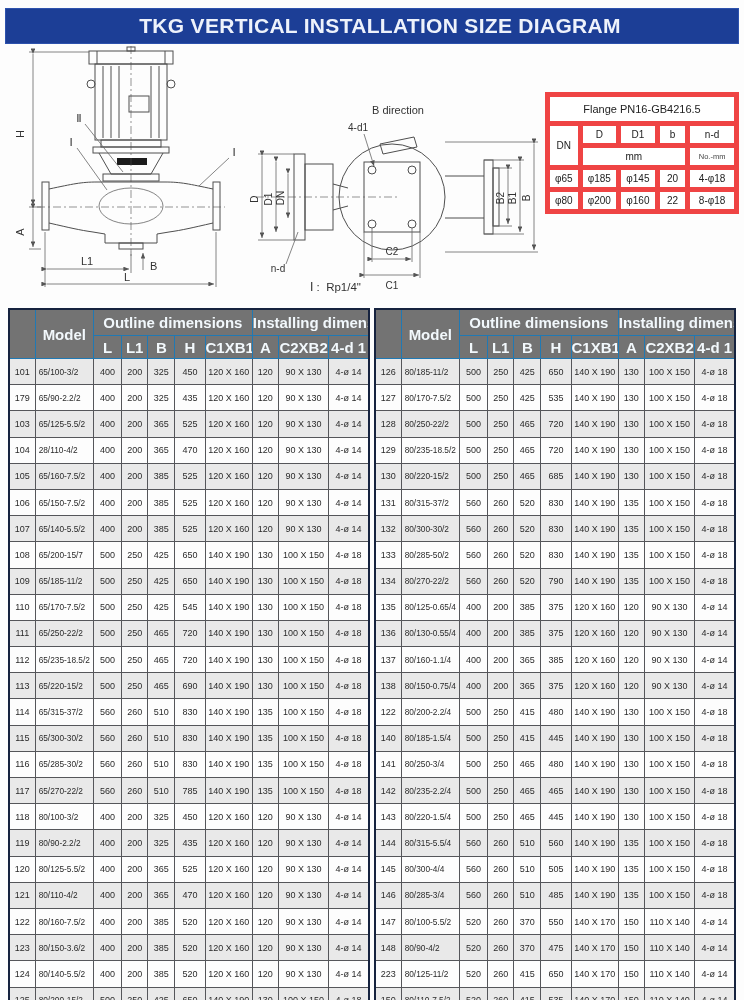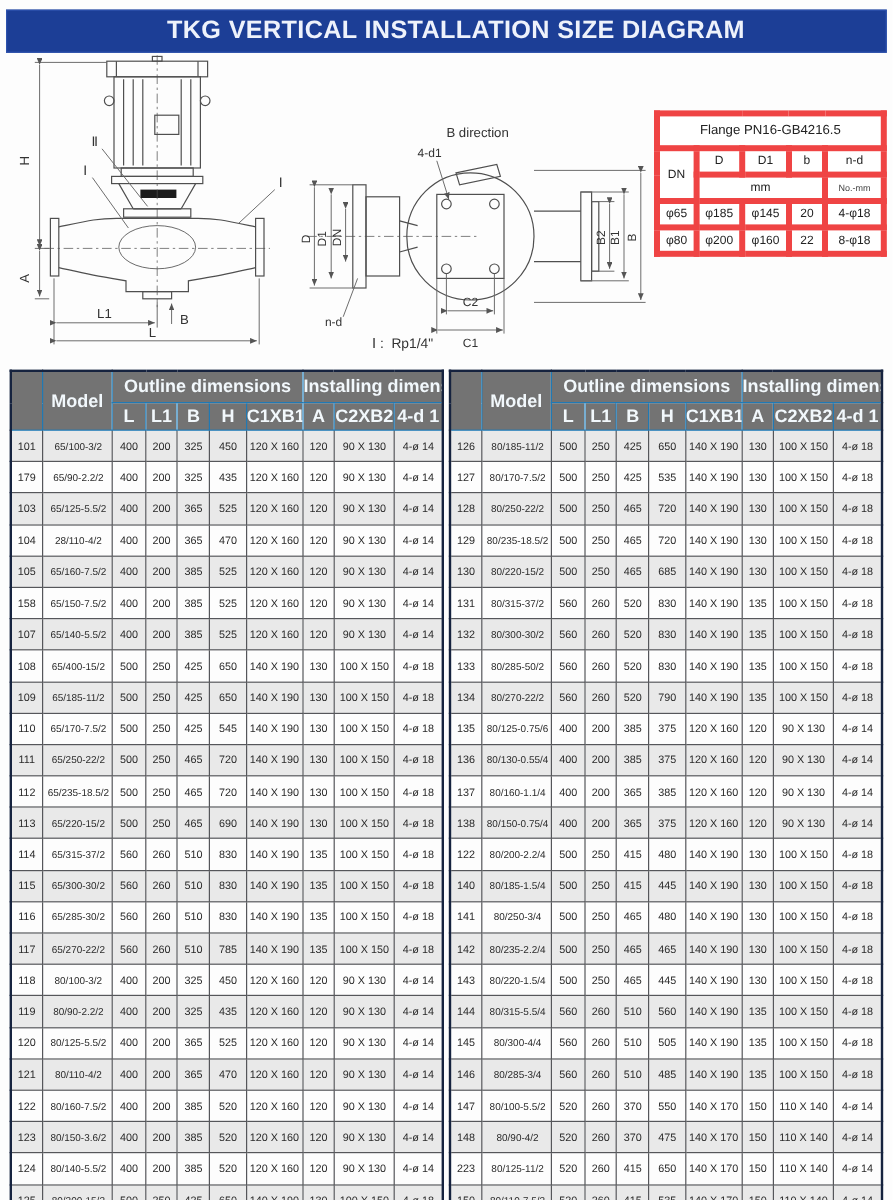--- a/index.html
+++ b/index.html
@@ -29,21 +29,21 @@
              background:#fff;border:2px solid #16233f;font-size:9px;color:#2a2a2a;}
   #table-left{left:8px;}
   #table-right{left:374px;}
   .dim-table th{background:#737373;color:#f2f8fc;font-weight:bold;border:1px solid #2079b4;
                 font-size:15px;padding:2px 0;height:18px;overflow:hidden;white-space:nowrap;}
   .dim-table thead tr:first-child th{height:21px;}
   .dim-table td{border:1px solid #55565a;text-align:center;height:25.2px;padding:0 1px;
                 overflow:hidden;white-space:nowrap;}
   .dim-table tbody tr:nth-child(odd){background:#e9e9e9;}
   .dim-table tbody tr:nth-child(even){background:#fdfdfd;}
-  .dim-table td.model{font-size:8.3px;text-align:center;padding-left:3px;}
+  .dim-table td.model{font-size:8.3px;text-align:left;padding-left:3px;}
 
   
   .dtxt{font-size:11px;fill:#333;}
   .dtxt-s{font-size:10px;fill:#333;}
 </style>
 </head>
 <body>
 
 <div id="page">
 
@@ -302,21 +302,21 @@
           <td>400</td>
           <td>200</td>
           <td>385</td>
           <td>525</td>
           <td>120 X 160</td>
           <td>120</td>
           <td>90 X 130</td>
           <td>4-ø 14</td>
         </tr>
         <tr>
-          <td>158</td>
+          <td>106</td>
           <td class="model">65/150-7.5/2</td>
           <td>400</td>
           <td>200</td>
           <td>385</td>
           <td>525</td>
           <td>120 X 160</td>
           <td>120</td>
           <td>90 X 130</td>
           <td>4-ø 14</td>
         </tr>
@@ -327,21 +327,21 @@
           <td>200</td>
           <td>385</td>
           <td>525</td>
           <td>120 X 160</td>
           <td>120</td>
           <td>90 X 130</td>
           <td>4-ø 14</td>
         </tr>
         <tr>
           <td>108</td>
-          <td class="model">65/400-15/2</td>
+          <td class="model">65/200-15/7</td>
           <td>500</td>
           <td>250</td>
           <td>425</td>
           <td>650</td>
           <td>140 X 190</td>
           <td>130</td>
           <td>100 X 150</td>
           <td>4-ø 18</td>
         </tr>
         <tr>
@@ -686,21 +686,21 @@
           <td>260</td>
           <td>520</td>
           <td>790</td>
           <td>140 X 190</td>
           <td>135</td>
           <td>100 X 150</td>
           <td>4-ø 18</td>
         </tr>
         <tr>
           <td>135</td>
-          <td class="model">80/125-0.75/6</td>
+          <td class="model">80/125-0.65/4</td>
           <td>400</td>
           <td>200</td>
           <td>385</td>
           <td>375</td>
           <td>120 X 160</td>
           <td>120</td>
           <td>90 X 130</td>
           <td>4-ø 14</td>
         </tr>
         <tr>

